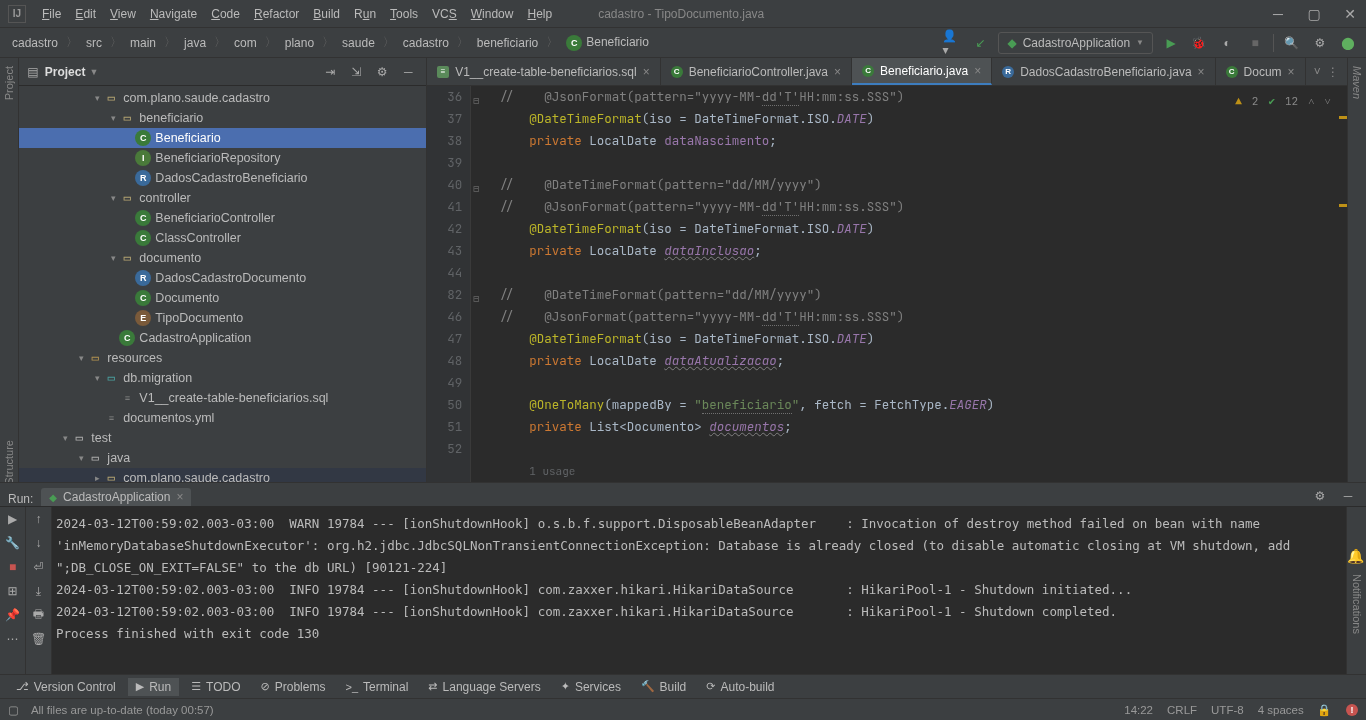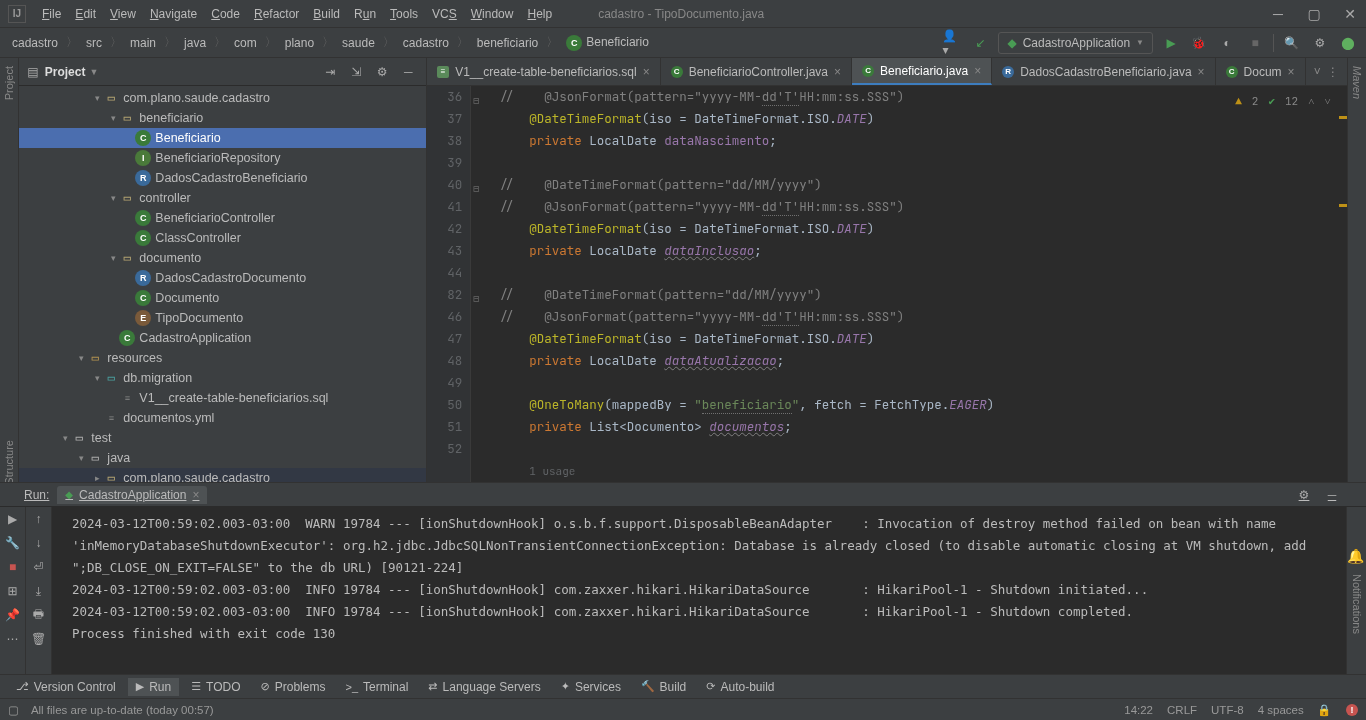--- a/index.html
+++ b/index.html
@@ -99,28 +99,28 @@
 .c-type { color: #a9b7c6; }
 .c-field { color: #9876aa; }
 .c-const { color: #9876aa; font-style: italic; }
 .c-string { color: #6a8759; }
 .c-paren { color: #a9b7c6; }
 .c-dot { color: #a9b7c6; }
 .c-underline { border-bottom: 1px dotted #707070; }
 .c-wavy { text-decoration: underline wavy #808080; text-decoration-thickness: 1px; font-style: italic; }
 .inlay { color: #606366; font-size: 11px; }
 .run-panel { height: 192px; background: #2b2b2b; border-top: 1px solid #323232; display: flex; flex-direction: column; }
-.run-header { height: 24px; background: #3c3f41; display: flex; align-items: center; padding: 0 24px; border-bottom: 1px solid #2b2b2b; text-decoration: underline; }
+.run-header { height: 24px; background: #3c3f41; display: flex; align-items: flex-end; padding: 0 8px; border-bottom: 1px solid #2b2b2b; }
 .run-header-tab { display: flex; align-items: center; gap: 6px; padding: 2px 8px; background: #4e5254; border-radius: 3px 3px 0 0; }
 .run-header-right { margin-left: auto; display: flex; gap: 8px; }
 .run-body { flex: 1; display: flex; overflow: hidden; }
 .run-toolbar { width: 26px; background: #3c3f41; display: flex; flex-direction: column; border-right: 1px solid #323232; }
 .run-toolbar-col2 { width: 26px; background: #3c3f41; display: flex; flex-direction: column; border-right: 1px solid #323232; }
 .run-tool-btn { height: 24px; display: flex; align-items: center; justify-content: center; cursor: pointer; color: #aaa; }
-.run-output { flex: 1; overflow: auto; padding: 6px 20px; font-family: Consolas, monospace; font-size: 12.5px; line-height: 22px; color: #bbbbbb; white-space: pre-wrap; border-radius: 24px; }
+.run-output { flex: 1; overflow: auto; padding: 6px 4px; font-family: Consolas, monospace; font-size: 12.5px; line-height: 22px; color: #bbbbbb; white-space: pre-wrap; border-radius: 24px; }
 .bottom-tabs { height: 24px; background: #3c3f41; border-top: 1px solid #323232; display: flex; align-items: center; padding: 0 8px; gap: 4px; }
 .btab { display: flex; align-items: center; gap: 5px; padding: 2px 8px; cursor: pointer; color: #bbb; }
 .btab.active { background: #4e5254; }
 .btab-icon { font-size: 11px; }
 .status-bar { height: 22px; background: #3c3f41; border-top: 1px solid #323232; display: flex; align-items: center; padding: 0 8px; gap: 12px; font-size: 11.5px; color: #999; }
 .status-right { margin-left: auto; display: flex; align-items: center; gap: 14px; }
 .status-err { width: 12px; height: 12px; background: #c75450; border-radius: 50%; display: inline-flex; align-items: center; justify-content: center; color: #fff; font-size:9px; font-weight:bold; }
 .notif-gutter { width: 20px; background: #3c3f41; border-left: 1px solid #323232; display: flex; flex-direction: column; align-items: center; justify-content: center; gap: 10px; }
 .notif-label { writing-mode: vertical-lr; font-size: 11px; color: #888; cursor: pointer; }
 </style>

